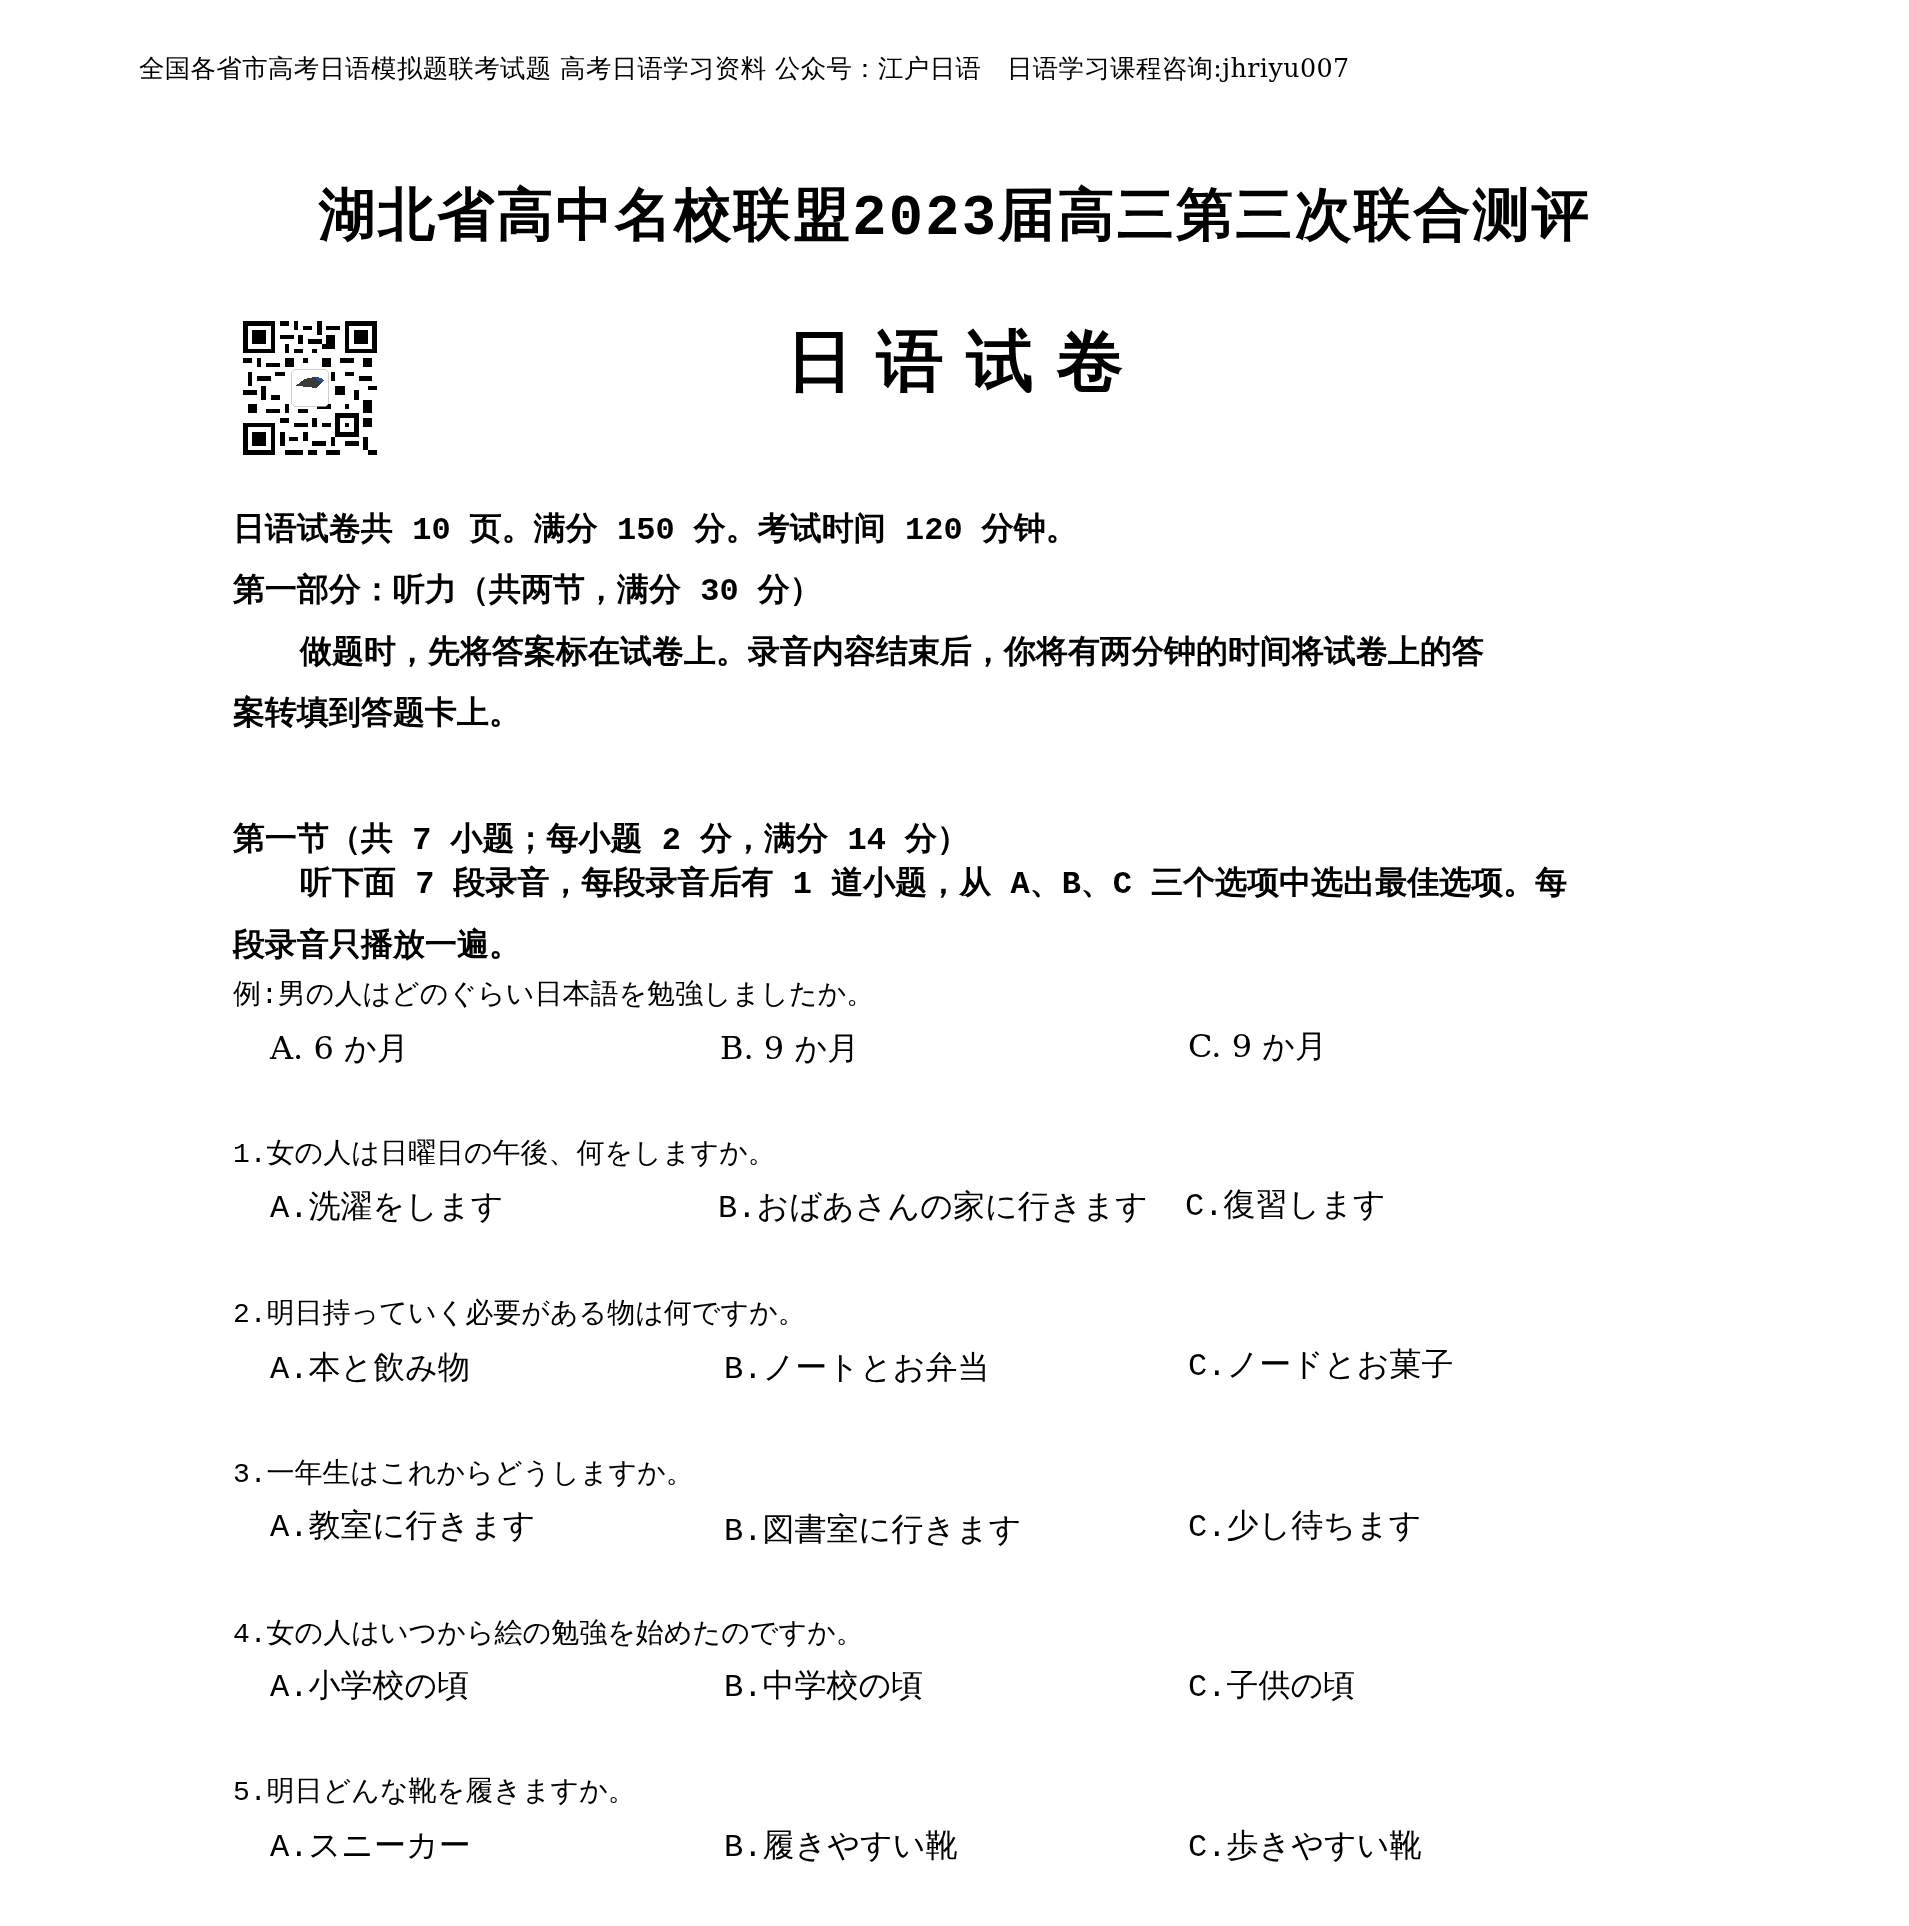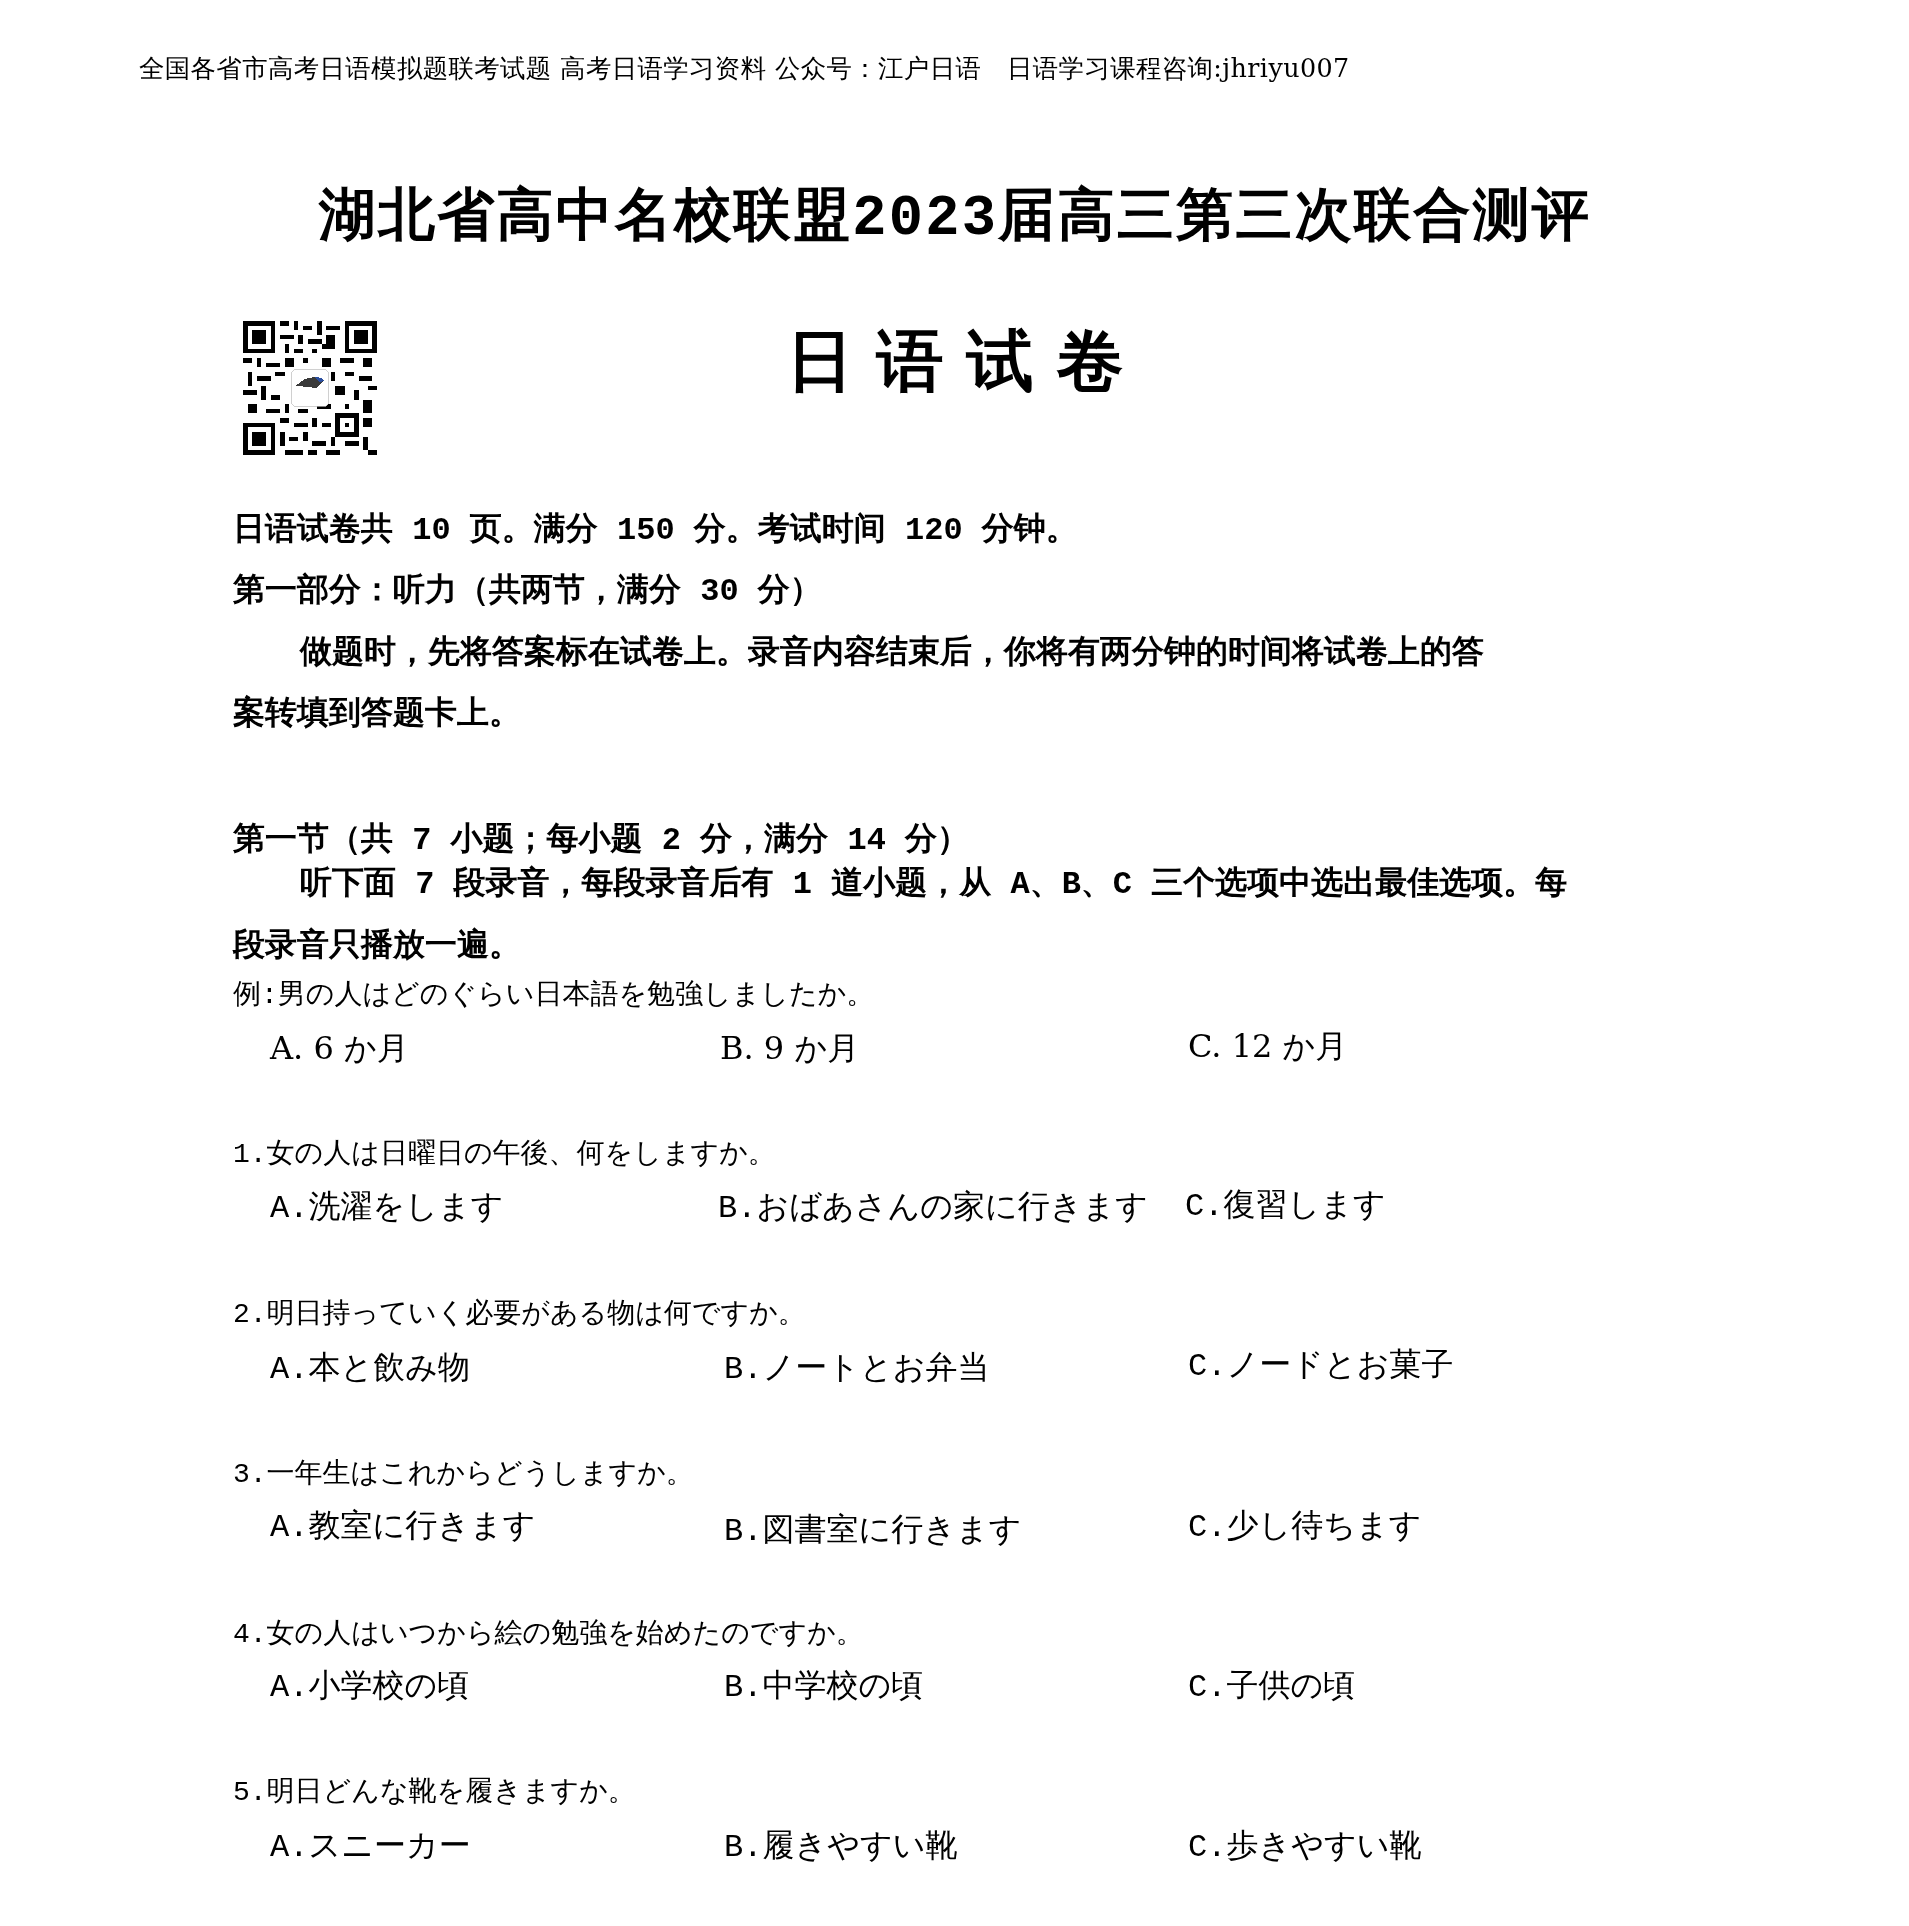--- a/index.html
+++ b/index.html
@@ -111,21 +111,21 @@
 <div class="abs sans body-text" style="left:300px; top:630px;">做题时，先将答案标在试卷上。录音内容结束后，你将有两分钟的时间将试卷上的答</div>
 <div class="abs sans body-text" style="left:233px; top:691px;">案转填到答题卡上。</div>
 
 <div class="abs sans body-text" style="left:233px; top:801px;margin-top:16px;">第一节（共 7 小题；每小题 2 分，满分 14 分）</div>
 <div class="abs sans body-text" style="left:300px; top:861px;">听下面 7 段录音，每段录音后有 1 道小题，从 A、B、C 三个选项中选出最佳选项。每</div>
 <div class="abs sans body-text" style="left:233px; top:923px;">段录音只播放一遍。</div>
 
 <div class="abs sans q-text" style="left:233px; top:975px;">例:男の人はどのぐらい日本語を勉強しましたか。</div>
 <div class="abs serif opt" style="left:270px; top:1027px;">A.  6 か月</div>
 <div class="abs serif opt" style="left:720px; top:1027px;">B.  9 か月</div>
-<div class="abs serif opt" style="left:1188px; top:1025px;">C.  12 か月</div>
+<div class="abs serif opt" style="left:1188px; top:1025px;">C.  9 か月</div>
 
 <div class="abs sans q-text" style="left:233px; top:1134px;">1.女の人は日曜日の午後、何をしますか。</div>
 <div class="abs sans opt" style="left:270px; top:1185px;">A.洗濯をします</div>
 <div class="abs sans opt" style="left:718px; top:1185px;">B.おばあさんの家に行きます</div>
 <div class="abs sans opt" style="left:1185px; top:1183px;">C.復習します</div>
 
 <div class="abs sans q-text" style="left:233px; top:1294px;">2.明日持っていく必要がある物は何ですか。</div>
 <div class="abs sans opt" style="left:270px; top:1346px;">A.本と飲み物</div>
 <div class="abs sans opt" style="left:724px; top:1346px;">B.ノートとお弁当</div>
 <div class="abs sans opt" style="left:1188px; top:1343px;">C.ノードとお菓子</div>

